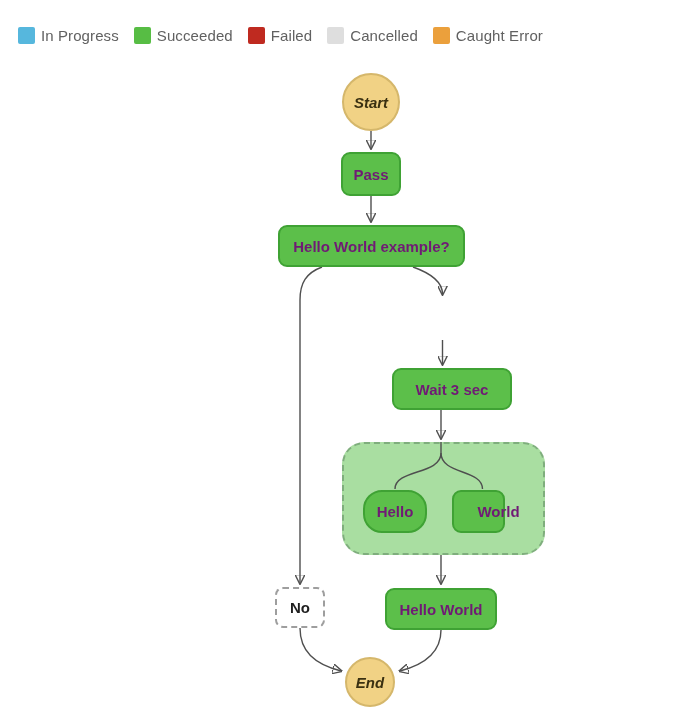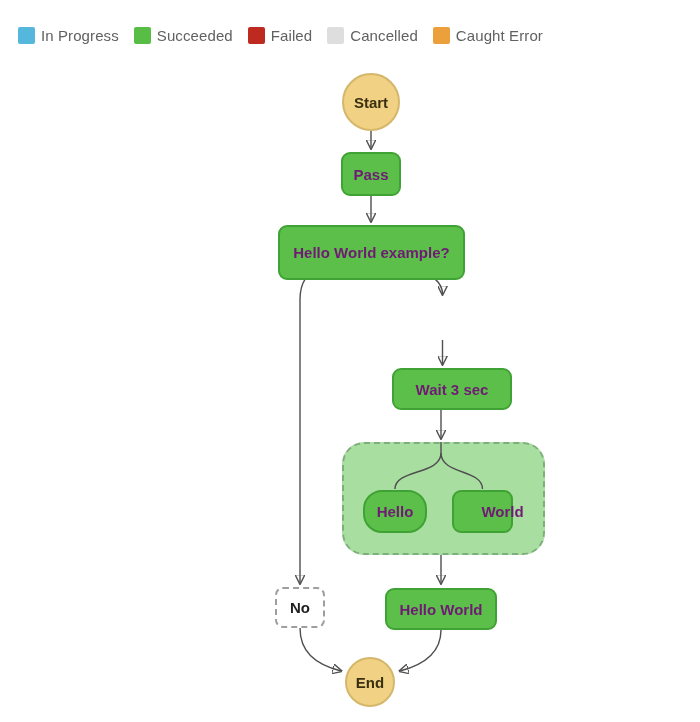--- a/index.html
+++ b/index.html
@@ -21,21 +21,21 @@
   .canvas { position:absolute; left:0; top:0; width:700px; height:722px; }
   .edges { position:absolute; left:0; top:0; z-index:1; pointer-events:none; }
   .edges path { fill:none; stroke:#4f4f4f; stroke-width:1.4; }
 
   .node {
     position:absolute; z-index:2; box-sizing:border-box;
     display:flex; align-items:center; justify-content:center;
     font-weight:700; font-size:15px; line-height:1;
   }
   .state  { border:2px solid; border-radius:9px; color:#701a75; cursor:pointer; }
-  .circle { border:2px solid; border-radius:50%; color:#3a3011; }
+  .circle { border:2px solid; border-radius:50%; color:#3a3011;font-style:italic; }
   .no-state { border:2px dashed #9e9e9e; border-radius:8px; color:#1f1f1f; cursor:pointer; }
   .parallel-box {
     position:absolute; z-index:0; box-sizing:border-box;
     border:2px dashed; border-radius:22px; cursor:pointer;
   }
 </style>
 </head>
 <body>
 
 <div class="legend">
@@ -86,34 +86,34 @@
   </svg>
 
   <div class="node circle" style="left: 342px; top: 73px; width: 58px; height: 58px; background-color: rgb(241, 210, 133); border-color: rgb(213, 183, 107);">
     <span>Start</span>
   </div>
 
   <div class="node state" style="left: 341px; top: 152px; width: 60px; height: 44px; background-color: rgb(92, 191, 74); border-color: rgb(63, 162, 52);">
     <span>Pass</span>
   </div>
 
-  <div class="node state" style="left: 278px; top: 225px; width: 187px; height: 55px; background-color: rgb(92, 191, 74); border-color: rgb(63, 162, 52);">
+  <div class="node state" style="left: 278px; top: 225px; width: 187px; height: 42px; background-color: rgb(92, 191, 74); border-color: rgb(63, 162, 52);">
     <span>Hello World example?</span>
   </div>
 
 
   <div class="node state" style="left: 392px; top: 368px; width: 120px; height: 42px; background-color: rgb(92, 191, 74); border-color: rgb(63, 162, 52);">
     <span>Wait 3 sec</span>
   </div>
 
   <div class="node state" style="left: 363px; top: 490px; width: 64px; height: 43px; background-color: rgb(92, 191, 74); border-color: rgb(63, 162, 52); border-radius: 19px;">
     <span>Hello</span>
   </div>
 
-  <div class="node state" style="left: 452px; top: 490px; width: 61px; height: 43px; background-color: rgb(92, 191, 74); border-color: rgb(63, 162, 52); padding-left: 40px;">
+  <div class="node state" style="left: 452px; top: 490px; width: 53px; height: 43px; background-color: rgb(92, 191, 74); border-color: rgb(63, 162, 52); padding-left: 40px;">
     <span>World</span>
   </div>
 
   <div class="node no-state" style="left:275px; top:587px; width:50px; height:41px; background:#ffffff;">
     <span>No</span>
   </div>
 
   <div class="node state" style="left: 385px; top: 588px; width: 112px; height: 42px; background-color: rgb(92, 191, 74); border-color: rgb(63, 162, 52);">
     <span>Hello World</span>
   </div>

